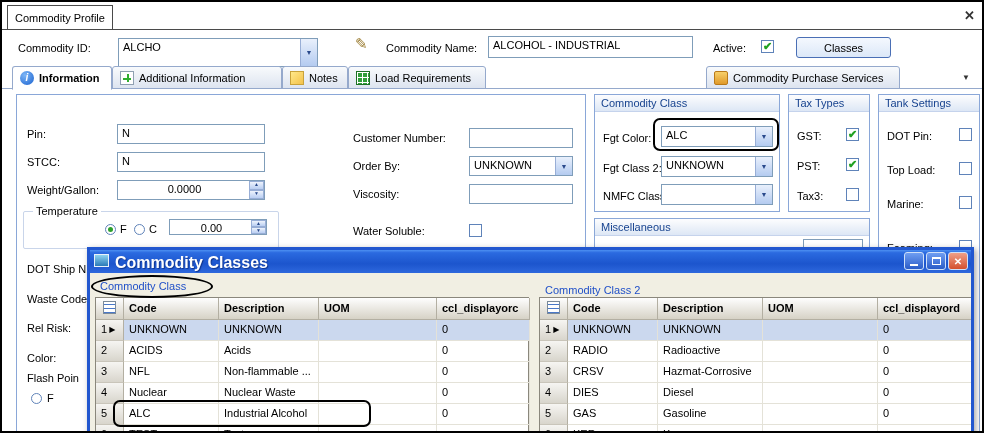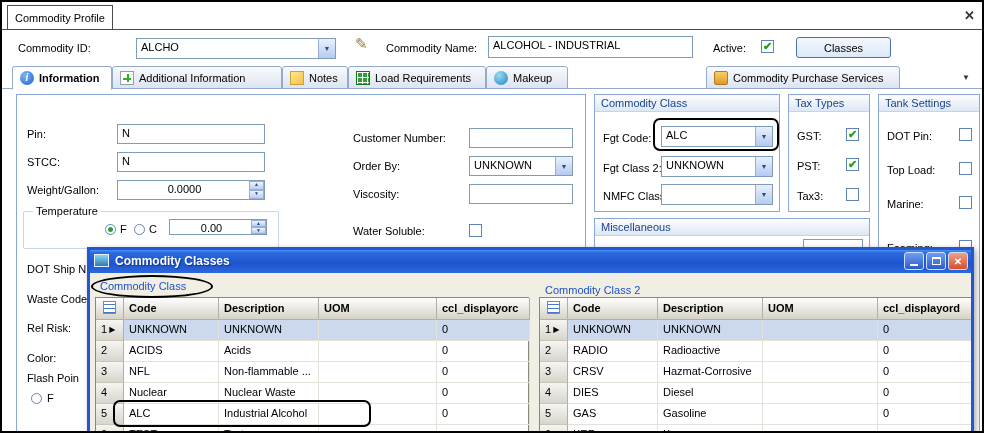--- a/index.html
+++ b/index.html
@@ -56,21 +56,21 @@
   .ic-prior { border-radius:50%; background:radial-gradient(circle at 35% 30%, #f7c98a, #c8601a); }
   .ic-cps { background:linear-gradient(#f7d06a,#e09a2a); border:1px solid #b97a1a; border-radius:2px; }
   
   .dialog { position:absolute; left:85px; top:245px; width:887px; height:200px; z-index:40;
             border:3px solid #2257cf; background:#f1efe3; overflow:hidden;
             box-shadow:2px 2px 6px rgba(0,0,0,.35); }
   .titlebar { position:absolute; left:0; right:0; top:0; height:23px;
               background:linear-gradient(180deg,#4d90f2 0%,#2b6ae0 12%,#1c55cd 60%,#2e68dd 100%); }
   .dlg-icon { position:absolute; left:4px; top:4px; width:15px; height:13px;
               background:linear-gradient(#8fd4f0,#2a7ab8); border:1px solid #e8f2fa; }
-  .dlg-title { position:absolute; left:25px; top:4px; color:#fff; font-weight:bold; font-size:12px;
+  .dlg-title { position:absolute; left:25px; top:4px; color:#fff; font-weight:bold; font-size:16px;
                text-shadow:1px 1px 1px #10348c;text-align:center; }
   .tb-btn { position:absolute; top:2px; width:20px; height:18px; border-radius:3px; border:1px solid #cfe0f8;
             display:flex; align-items:center; justify-content:center;
             background:linear-gradient(#6f9ef2,#2a5cc8); color:#fff; font-size:10px; font-weight:bold; }
   .tb-btn.close { background:linear-gradient(#f0a088,#d4502e); }
   .tb-btn.min i { display:block; width:8px; height:0; border-bottom:2px solid #fff; margin-top:8px; }
   .tb-btn.max i { display:block; width:9px; height:8px; border:1px solid #fff; border-top-width:2px; }
   .dlg-lbl { position:absolute; color:#2050c8; white-space:nowrap; }
   .grid { position:absolute; background:#fff; border:1px solid #8a877c; }
   .ghead { display:flex; height:22px; }
@@ -100,21 +100,21 @@
 
 <div class="screen">
 
   <div class="topline"></div>
   <div class="doc-tab">
     <span>Commodity Profile</span>
   </div>
   <span class="win-close">✕</span>
 
   <span class="lbl" style="left:16px;top:40px">Commodity ID:</span>
-  <div class="combo" style="left:134px;top:36px;width:200px;height:21px">
+  <div class="combo" style="left:116px;top:36px;width:200px;height:29px">
     <span class="val">ALCHO</span>
     <span class="cbtn">▼</span>
   </div>
   <span class="pencil" style="left:353px;top:33px">✎</span>
   <span class="lbl" style="left:384px;top:40px">Commodity Name:</span>
   <div class="field" style="left:486px;top:34px;width:205px;height:22px">
     <span>ALCOHOL - INDUSTRIAL</span>
   </div>
   <span class="lbl" style="left:711px;top:40px">Active:</span>
   <div class="chk" style="left:759px;top:38px">
@@ -133,24 +133,20 @@
     <span class="ic ic-addl"></span>
     <span>Additional Information</span>
   </div>
   <div class="tab" style="left:280px;width:66px">
     <span class="ic ic-notes"></span>
     <span>Notes</span>
   </div>
   <div class="tab" style="left:346px;width:138px">
     <span class="ic ic-load"></span>
     <span>Load Requirements</span>
-  </div>
-  <div class="tab" style="left:484px;width:82px">
-    <span class="ic ic-makeup"></span>
-    <span>Makeup</span>
   </div>
   <div class="tab" style="left:704px;width:194px">
     <span class="ic ic-cps"></span>
     <span>Commodity Purchase Services</span>
   </div>
   <span class="overflow-arrow">▼</span>
 
   <div class="grp" style="left:14px;top:92px;width:570px;height:339px">
     <span class="lbl" style="left:10px;top:33px">Pin:</span>
     <div class="field" style="left:100px;top:29px;width:148px;height:20px">
@@ -200,21 +196,21 @@
     <span class="lbl" style="left:10px;top:198px">Waste Code</span>
     <span class="lbl" style="left:10px;top:227px">Rel Risk:</span>
     <span class="lbl" style="left:10px;top:257px">Color:</span>
     <span class="lbl" style="left:10px;top:277px">Flash Poin</span>
     <span class="radio" style="left:14px;top:298px"></span>
     <span class="lbl" style="left:30px;top:297px">F</span>
   </div>
 
   <div class="grp" style="left:592px;top:92px;width:186px;height:118px">
     <div class="grp-title">Commodity Class</div>
-    <span class="lbl" style="left:8px;top:37px">Fgt Code:</span>
+    <span class="lbl" style="left:8px;top:37px">Fgt Color:</span>
     <div class="combo" style="left:66px;top:31px;width:112px;height:21px">
       <span class="val">ALC</span>
       <span class="cbtn">▼</span>
     </div>
     <span class="lbl" style="left:8px;top:67px">Fgt Class 2:</span>
     <div class="combo" style="left:66px;top:61px;width:112px;height:21px">
       <span class="val">UNKNOWN</span>
       <span class="cbtn">▼</span>
     </div>
     <span class="lbl" style="left:8px;top:95px">NMFC Class:</span>

